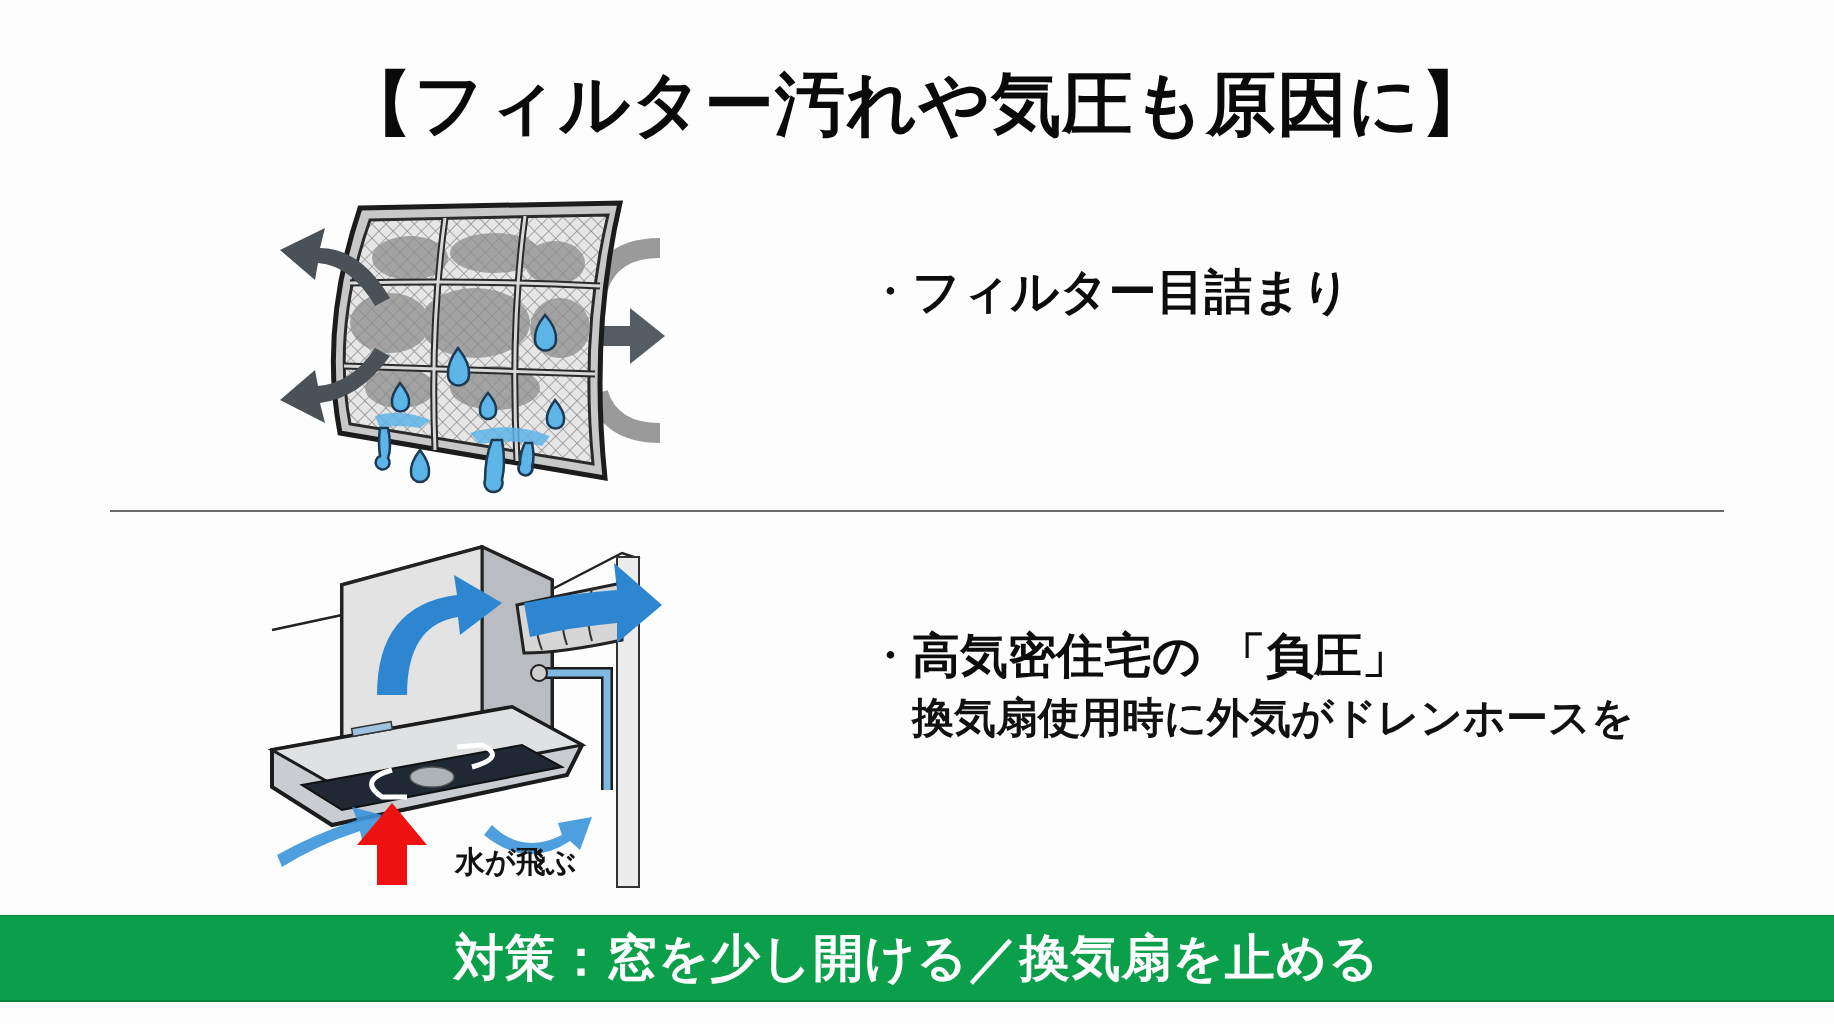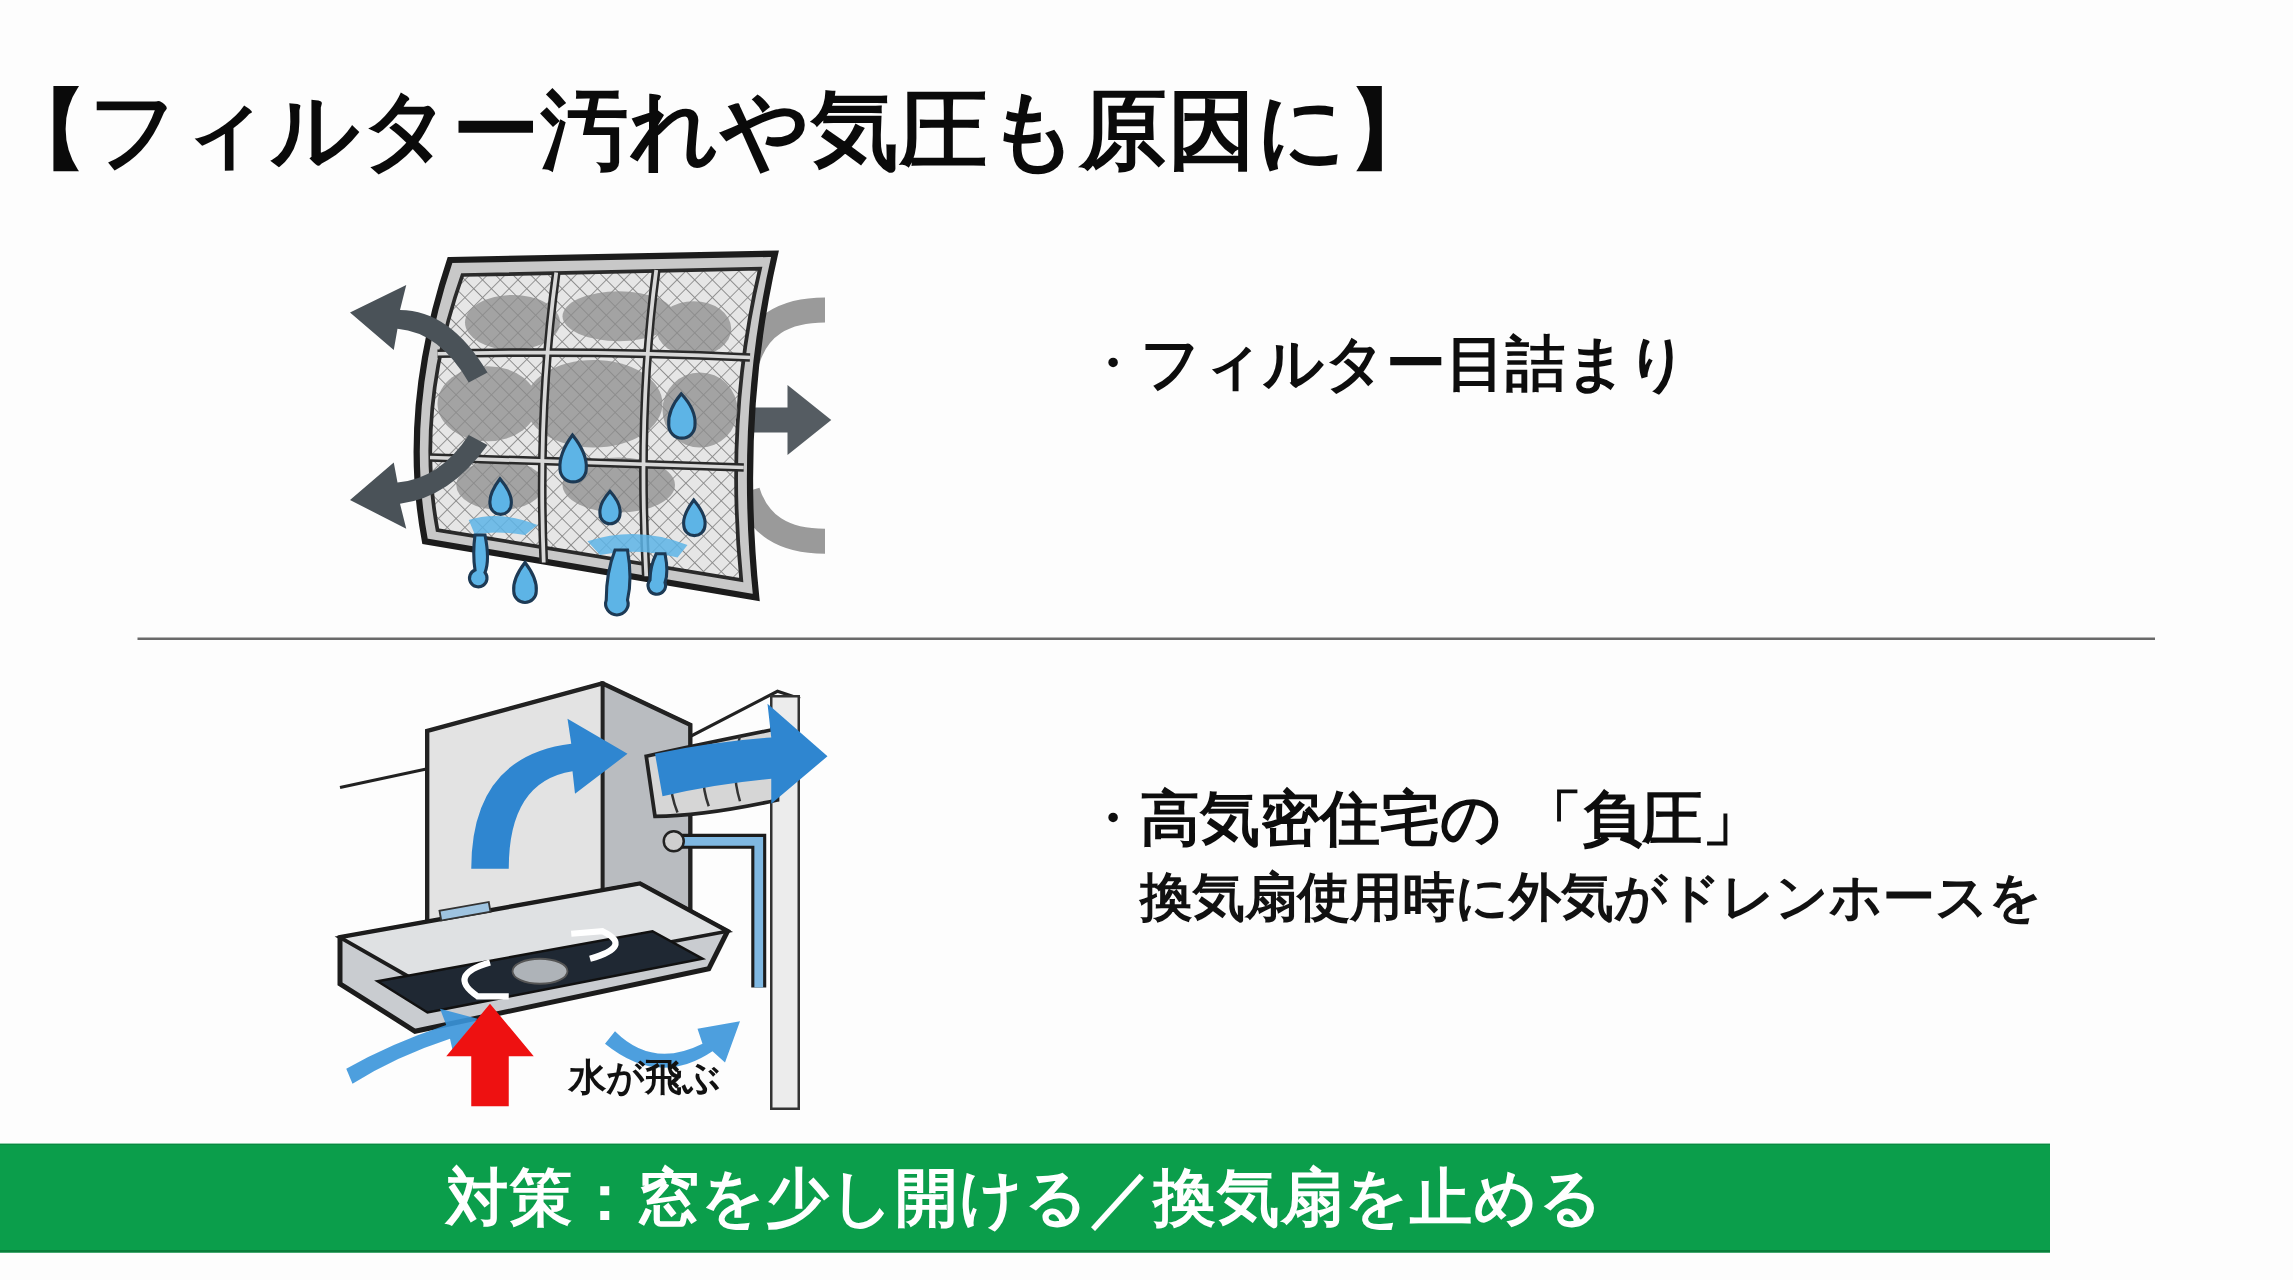--- a/index.html
+++ b/index.html
@@ -1,41 +1,41 @@
 <!DOCTYPE html>
 <html><head>
   <meta charset="utf-8">
   <style>
     html, body { margin: 0; padding: 0; }
     body {
       width: 1834px; height: 1024px; background: #fdfdfd; position: relative; overflow: hidden;
       font-family: "DejaVu Sans", "Liberation Sans", sans-serif; color: #111;
     }
     .title {
-      position: absolute; left: 0; top: 56px; width: 1834px; text-align: left;
+      position: absolute; left: 0; top: 56px; width: 1834px; text-align: center;
       font-size: 70px; font-weight: bold; letter-spacing: 1px; line-height: 96px; color: #0a0a0a;
     }
     .illus { position: absolute; }
     .illus-filter { left: 280px; top: 188px; width: 400px; height: 310px; }
     .illus-hood { left: 262px; top: 535px; width: 480px; height: 360px; }
     .bullet-block { position: absolute; left: 870px; }
     .block1 { top: 258px; }
     .block2 { top: 622px; }
     .bullet-head {
       font-size: 48px; font-weight: bold; line-height: 66px; white-space: nowrap; color: #0d0d0d;
     }
     .bullet-dot { display: inline-block; width: 42px; font-size: 40px; vertical-align: top; }
     .bullet-body {
       padding-left: 42px; font-size: 42px; font-weight: bold; line-height: 60px; white-space: nowrap; color: #111;
     }
     .divider {
       position: absolute; left: 110px; top: 510px; width: 1614px; height: 2px; background: #6a6a6a;
     }
     .banner {
-      position: absolute; left: 0; top: 915px; width: 1640px; height: 84px; background: #0b9e4b;
+      position: absolute; left: 0; top: 915px; width: 1834px; height: 84px; background: #0b9e4b;
       display: flex; align-items: center; justify-content: center;
       border-top: 1px solid #0a8a41; border-bottom: 2px solid #08803c;
     }
     .banner-text {
       color: #ffffff; font-size: 50px; font-weight: bold; letter-spacing: 1px; white-space: nowrap;
     }
     .hood-label {
       position: absolute; left: 455px; top: 842px; font-size: 30px; font-weight: bold; color: #111;
     }
   </style>

